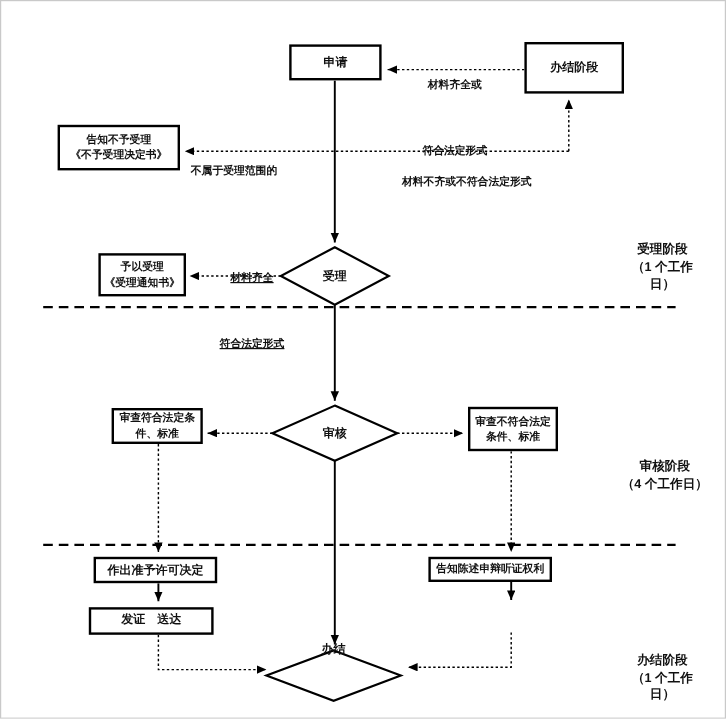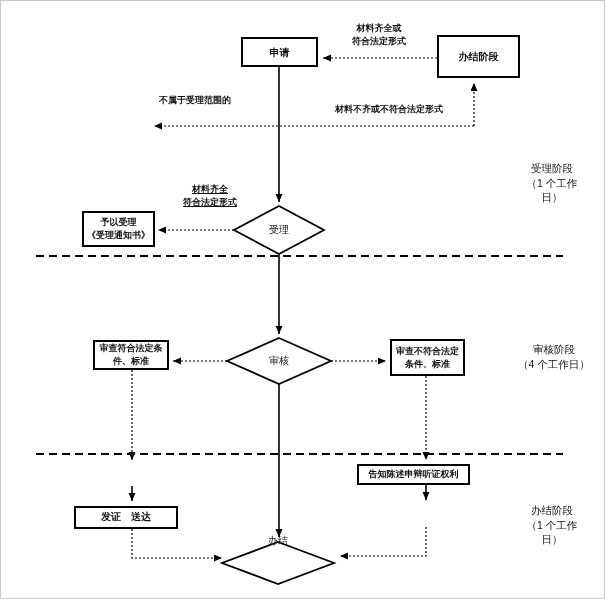--- a/index.html
+++ b/index.html
@@ -18,24 +18,24 @@
     position:absolute;
     border:2px solid #000;
     background:#fff;
     box-sizing:border-box;
     display:flex;flex-direction:column;
     align-items:center;justify-content:center;
     text-align:center;font-weight:bold;
   }
   .box span{display:block;white-space:nowrap;}
   .lbl{position:absolute;text-align:center;font-weight:bold;}
-  .lbl span{display:block;white-space:nowrap;}
-  .stage{position:absolute;text-align:center;font-weight:normal;font-size:10.5px;line-height:14.5px;}
+  .lbl span{display:block;white-space:nowrap;margin-top:42px;}
+  .stage{position:absolute;text-align:center;font-weight:bold;font-size:10.5px;line-height:14.5px;margin-top:40px;}
   .stage span{display:block;}
-  .dlabel{position:absolute;text-align:center;font-weight:normal;font-size:10px;}
+  .dlabel{position:absolute;text-align:center;font-weight:bold;font-size:10px;}
   .fs9{font-size:9px;line-height:13px;}
   .fs10{font-size:10px;line-height:13px;}
 </style>
 </head>
 <body>
 
 <div id="flowchart-canvas">
 
   <svg id="connector-layer" width="605" height="599" viewBox="0 0 605 599" xmlns="http://www.w3.org/2000/svg">
     <defs>
@@ -70,42 +70,49 @@
   </svg>
 
   <div class="box fs10" style="left:240px;top:36px;width:77px;height:30px;">
     <span>申请</span>
   </div>
 
   <div class="box fs10" style="left:436px;top:34px;width:83px;height:43px;">
     <span>办结阶段</span>
   </div>
 
+  <div class="box fs9" style="left:47px;top:103px;width:102px;height:38px;">
+    <span>告知不予受理</span>
+    <span>《不予受理决定书》</span>
+  </div>
 
   <div class="box fs9" style="left:81px;top:210px;width:73px;height:36px;">
     <span>予以受理</span>
     <span>《受理通知书》</span>
   </div>
 
   <div class="box fs9" style="left:92px;top:339px;width:76px;height:30px;">
     <span>审查符合法定条</span>
     <span>件、标准</span>
   </div>
 
   <div class="box fs9" style="left:389px;top:338px;width:75px;height:37px;">
     <span>审查不符合法定</span>
     <span>条件、标准</span>
   </div>
 
+  <div class="box fs10" style="left:77px;top:463px;width:103px;height:22px;">
+    <span>作出准予许可决定</span>
+  </div>
 
   <div class="box fs10" style="left:73px;top:505px;width:104px;height:23px;font-family:Liberation Mono, monospace;">
     <span>发证　送达</span>
   </div>
 
-  <div class="box fs9" style="left:356px;top:463px;width:113px;height:21px;">
+  <div class="box fs9" style="left:356px;top:463px;width:103px;height:21px;">
     <span>告知陈述申辩听证权利</span>
   </div>
 
 
   <div class="dlabel" style="left:248px;top:222px;width:60px;">受理</div>
   <div class="dlabel" style="left:248px;top:353px;width:60px;">审核</div>
   <div class="dlabel" style="left:247px;top:533px;width:60px;">办结</div>
 
   <div class="lbl fs9" style="left:330px;top:21px;width:96px;">
     <span>材料齐全或</span>

